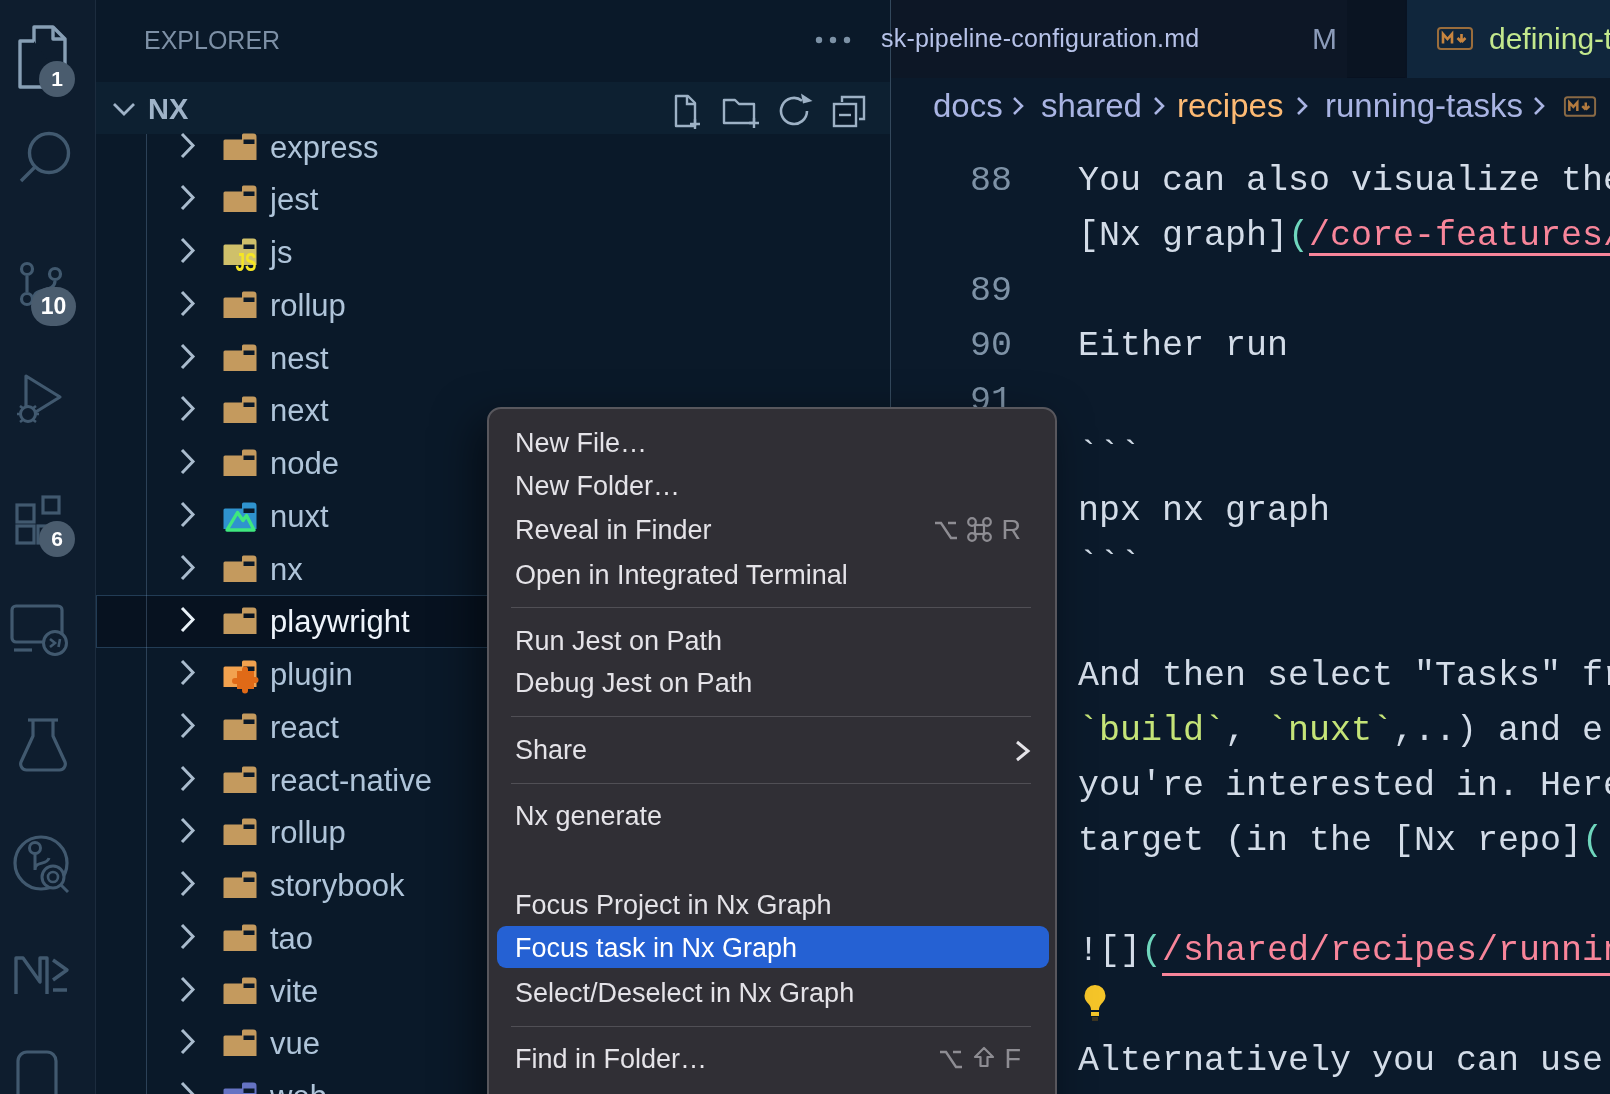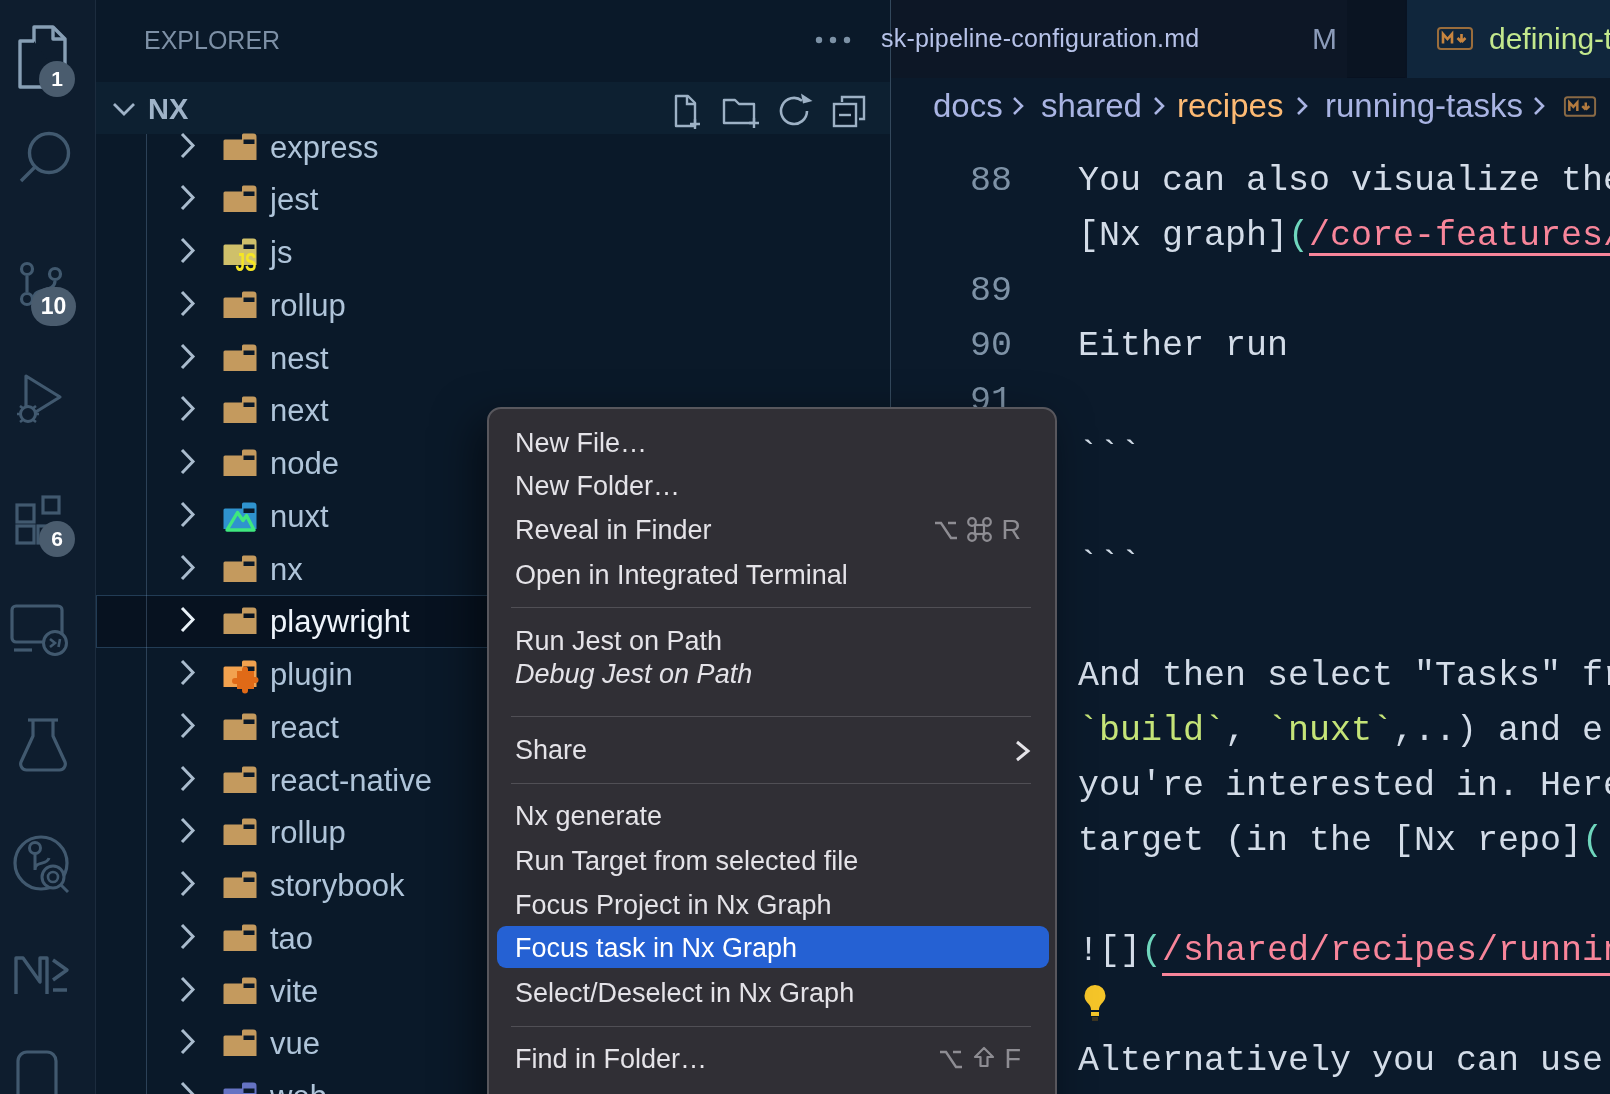--- a/index.html
+++ b/index.html
@@ -369,20 +369,21 @@
   <div id="code" class="a" style="left:0; top:0; width:720px; height:896px;">
     <div class="ln" style="top:153.5px;">88</div>
     <div class="cl" style="top:153.5px;">You can also visualize the task graph</div>
     <div class="cl" style="top:209.0px;">[Nx graph]<span class="teal">(</span><span class="pink">/core-features/explore-graph</span></div>
     <div class="a" style="left:418px; top:252.5px; width:302px; height:3.5px; background:#f8859a;"></div>
     <div class="ln" style="top:263.5px;">89</div>
     <div class="ln" style="top:318.5px;">90</div>
     <div class="cl" style="top:318.5px;">Either run</div>
     <div class="ln" style="top:373.5px;">91</div>
     <div class="cl dim" style="top:428.5px;">```</div>
+    <div class="cl" style="top:483.5px;">npx nx graph</div>
     <div class="cl dim" style="top:538.5px;">```</div>
     <div class="cl" style="top:648.5px;">And then select "Tasks" from the</div>
     <div class="cl" style="top:703.5px;"><span class="lime">`build`</span>, <span class="lime">`nuxt`</span>,..) and e</div>
     <div class="cl" style="top:758.5px;">you're interested in. Here</div>
     <div class="cl" style="top:813.5px;">target (in the [Nx repo]<span class="teal">(</span></div>
     <div class="cl" style="top:923.5px;">![]<span class="teal">(</span><span class="pink">/shared/recipes/running</span></div>
     <div class="a" style="left:271px; top:972.5px; width:449px; height:3.5px; background:#f8859a;"></div>
     <svg class="a" style="left:191px; top:984px;" width="26" height="38" viewBox="0 0 26 38">
       <path d="M13 1 a10.5 10.5 0 0 1 10.5 10.5 c0 4.5 -2.5 6.5 -4.5 9 c-1.5 1.8 -2 3.5 -2 5.5 h-8 c0 -2 -.5 -3.7 -2 -5.5 c-2 -2.5 -4.5 -4.5 -4.5 -9 A10.5 10.5 0 0 1 13 1 Z" fill="#f5c529"></path>
       <rect x="9" y="28" width="8" height="4" fill="#f5c529"></rect>
@@ -405,29 +406,28 @@
         <circle cx="7" cy="14" r="3.8" fill="none" stroke="#8e8d93" stroke-width="2.2"></circle>
         <circle cx="22" cy="14" r="3.8" fill="none" stroke="#8e8d93" stroke-width="2.2"></circle>
         <circle cx="7" cy="29" r="3.8" fill="none" stroke="#8e8d93" stroke-width="2.2"></circle>
         <circle cx="22" cy="29" r="3.8" fill="none" stroke="#8e8d93" stroke-width="2.2"></circle>
       </svg>
       <span style="margin-left:7px;">R</span>
     </div>
   <div class="mi" style="top:143.6px;">Open in Integrated Terminal</div>
   <div class="sep" style="top:198px;"></div>
   <div class="mi" style="top:209.6px;">Run Jest on Path</div>
-  <div class="mi" style="top:243px;font-style:italic;">Debug Jest on Path</div>
+  <div class="mi" style="top:252px;">Debug Jest on Path</div>
   <div class="sep" style="top:306.5px;"></div>
   <div class="mi" style="top:319.3px;">Share</div>
   <svg class="a" style="right:24px; top:330px;" width="18" height="24">
       <path d="M4 3 L15 12 L4 21" fill="none" stroke="#e4e3e8" stroke-width="3"></path>
     </svg>
   <div class="sep" style="top:374.3px;"></div>
   <div class="mi" style="top:385.3px;">Nx generate</div>
-  <div class="mi" style="top:429.7px;">Run Target from selected file</div>
   <div class="mi" style="top:473.5px;">Focus Project in Nx Graph</div>
   <div id="hilite"></div>
   <div class="mi" style="top:517.3px; color:#ffffff;">Focus task in Nx Graph</div>
   <div class="mi" style="top:561.7px;">Select/Deselect in Nx Graph</div>
   <div class="sep" style="top:617.4px;"></div>
   <div class="mi" style="top:628.3px;">Find in Folder…</div>
   <div class="short" style="top:628.3px; right:34px;">
       <svg width="27" height="44" viewBox="0 0 27 44">
         <path d="M3 15 h6 l10 15 h6 M16 15 h8" fill="none" stroke="#8e8d93" stroke-width="2.4"></path>
       </svg>

